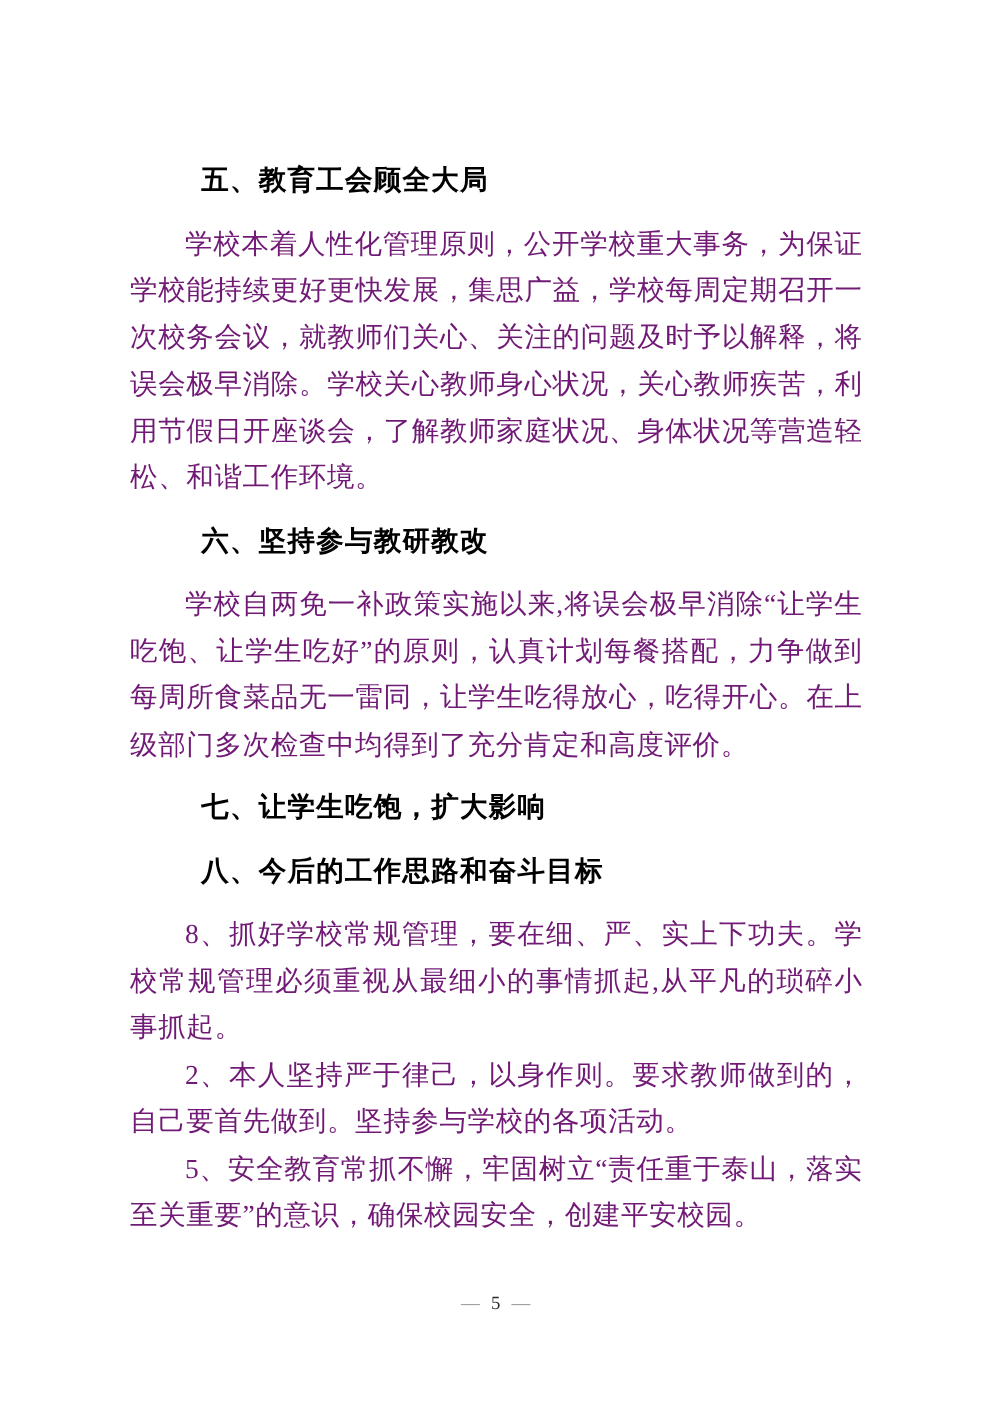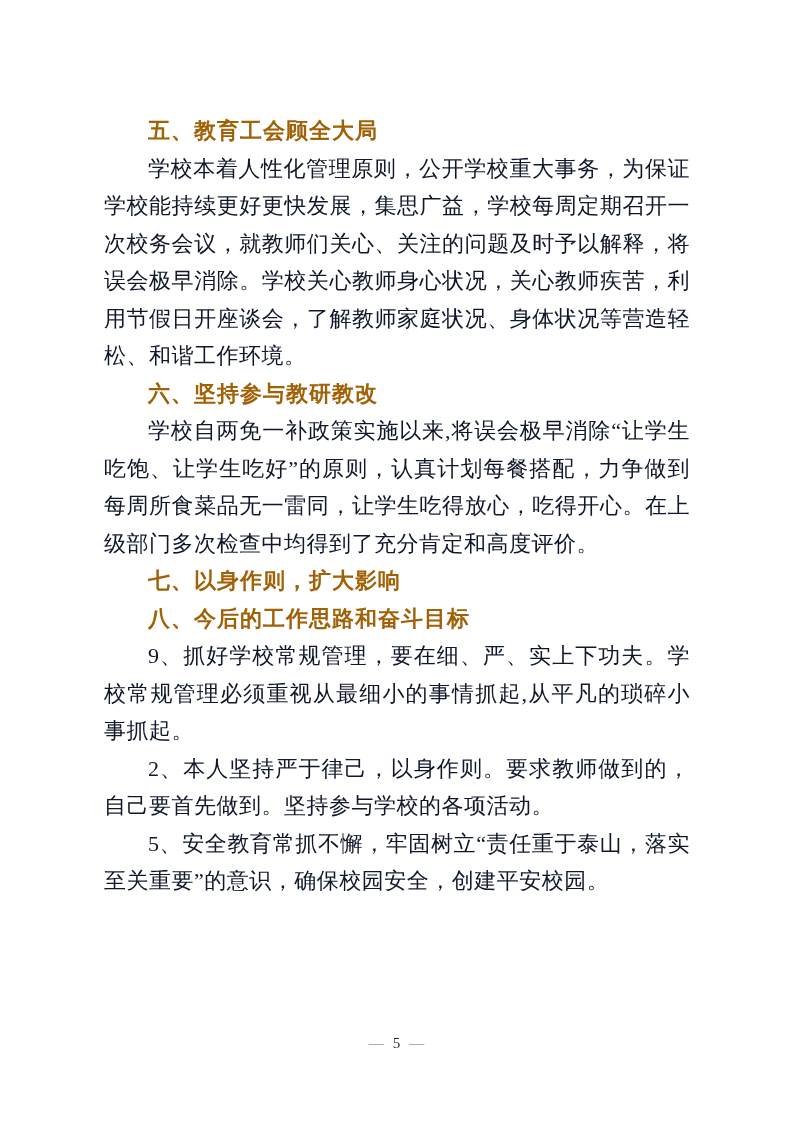--- a/index.html
+++ b/index.html
@@ -19,34 +19,34 @@
     position: absolute;
     left: 104px;
     top: 112px;
     width: 586px;
     font-family: "Liberation Serif", "DejaVu Serif", serif;
     font-size: 22px;
     line-height: 37.5px;
     letter-spacing: 0.5px;
   }
   .content h2 {
-    margin: 0;
+    margin: 13px;
     font-family: "Liberation Sans", "DejaVu Sans", sans-serif;
     font-weight: bold;
     font-size: 22px;
     line-height: 37.5px;
     text-indent: 44px;
-    color: #a16207;
+    color: #000000;
     letter-spacing: 1px;
   }
   .content p {
     margin: 0;
     text-indent: 44px;
     text-align: justify;
-    color: #0f172a;
+    color: #701a75;
   }
   .footer {
     position: absolute;
     left: 0;
     right: 0;
     top: 1032px;
     text-align: center;
     font-family: "Liberation Serif", "DejaVu Serif", serif;
     font-size: 15px;
     line-height: 22px;
@@ -61,23 +61,23 @@
 </style>
 </head>
 <body>
 
 <div class="page">
   <div class="content">
     <h2>五、教育工会顾全大局</h2>
     <p>学校本着人性化管理原则，公开学校重大事务，为保证学校能持续更好更快发展，集思广益，学校每周定期召开一次校务会议，就教师们关心、关注的问题及时予以解释，将误会极早消除。学校关心教师身心状况，关心教师疾苦，利用节假日开座谈会，了解教师家庭状况、身体状况等营造轻松、和谐工作环境。</p>
     <h2>六、坚持参与教研教改</h2>
     <p>学校自两免一补政策实施以来,将误会极早消除“让学生吃饱、让学生吃好”的原则，认真计划每餐搭配，力争做到每周所食菜品无一雷同，让学生吃得放心，吃得开心。在上级部门多次检查中均得到了充分肯定和高度评价。</p>
-    <h2>七、以身作则，扩大影响</h2>
+    <h2>七、让学生吃饱，扩大影响</h2>
     <h2>八、今后的工作思路和奋斗目标</h2>
-    <p>9、抓好学校常规管理，要在细、严、实上下功夫。学校常规管理必须重视从最细小的事情抓起,从平凡的琐碎小事抓起。</p>
+    <p>8、抓好学校常规管理，要在细、严、实上下功夫。学校常规管理必须重视从最细小的事情抓起,从平凡的琐碎小事抓起。</p>
     <p>2、本人坚持严于律己，以身作则。要求教师做到的，自己要首先做到。坚持参与学校的各项活动。</p>
     <p>5、安全教育常抓不懈，牢固树立“责任重于泰山，落实至关重要”的意识，确保校园安全，创建平安校园。</p>
   </div>
 
   <div class="footer">
     <span class="dash">—</span><span class="num">5</span><span class="dash">—</span>
   </div>
 </div>
 
 </body></html>

